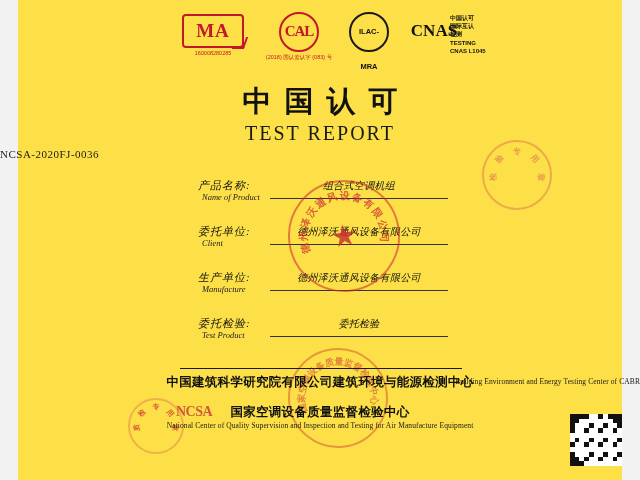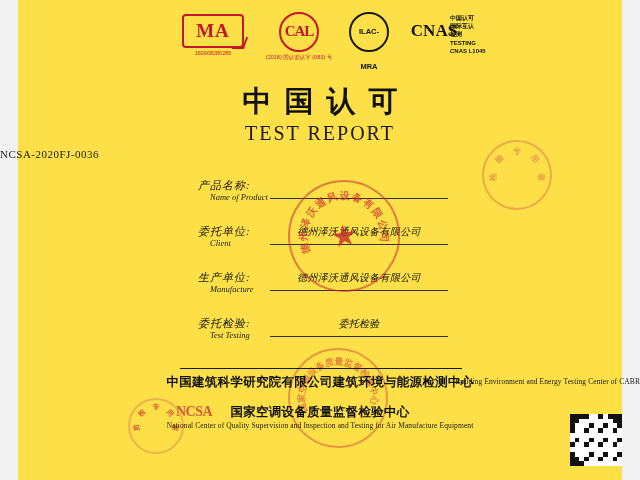--- a/index.html
+++ b/index.html
@@ -174,21 +174,21 @@
     position: absolute;
     left: 0;
     top: 0;
     font-size: 11px;
     color: #111;
     letter-spacing: 1px;
     white-space: nowrap;
   }
   .field-label-en {
     position: absolute;
-    left: 12px;
+    left: 4px;
     top: 14px;
     font-size: 8.5px;
     color: #222;
     white-space: nowrap;
     font-family: "Liberation Serif", serif;
   }
   .field-value {
     position: absolute;
     left: 72px;
     top: 1px;
@@ -391,40 +391,41 @@
 
   <div class="title-cn">中国认可</div>
   <div class="title-en">TEST REPORT</div>
   <div class="report-no">NCSA-2020FJ-0036</div>
 
   <div class="fields">
 
     <div class="field-row">
       <div class="field-label-cn">产品名称:</div>
       <div class="field-label-en">Name of Product</div>
+      <div class="field-value">组合式空调机组</div>
       <div class="field-line"></div>
     </div>
 
     <div class="field-row">
       <div class="field-label-cn">委托单位:</div>
       <div class="field-label-en">Client</div>
       <div class="field-value">德州泽沃通风设备有限公司</div>
       <div class="field-line"></div>
     </div>
 
     <div class="field-row">
       <div class="field-label-cn">生产单位:</div>
       <div class="field-label-en">Manufacture</div>
       <div class="field-value">德州泽沃通风设备有限公司</div>
       <div class="field-line"></div>
     </div>
 
     <div class="field-row">
       <div class="field-label-cn">委托检验:</div>
-      <div class="field-label-en">Test Testing</div>
+      <div class="field-label-en">Test Product</div>
       <div class="field-value">委托检验</div>
       <div class="field-line"></div>
     </div>
 
   </div>
 
   <div class="seal" id="seal-main">
     <div class="seal-arc-text" id="seal-main-arc">
         <span style="font-size: 10px; transform: translate(-39.3923px, 6.94593px) rotate(260deg) translate(-50%, -50%);">德</span>
         <span style="font-size: 10px; transform: translate(-39.5929px, -5.69259px) rotate(278.182deg) translate(-50%, -50%);">州</span>

